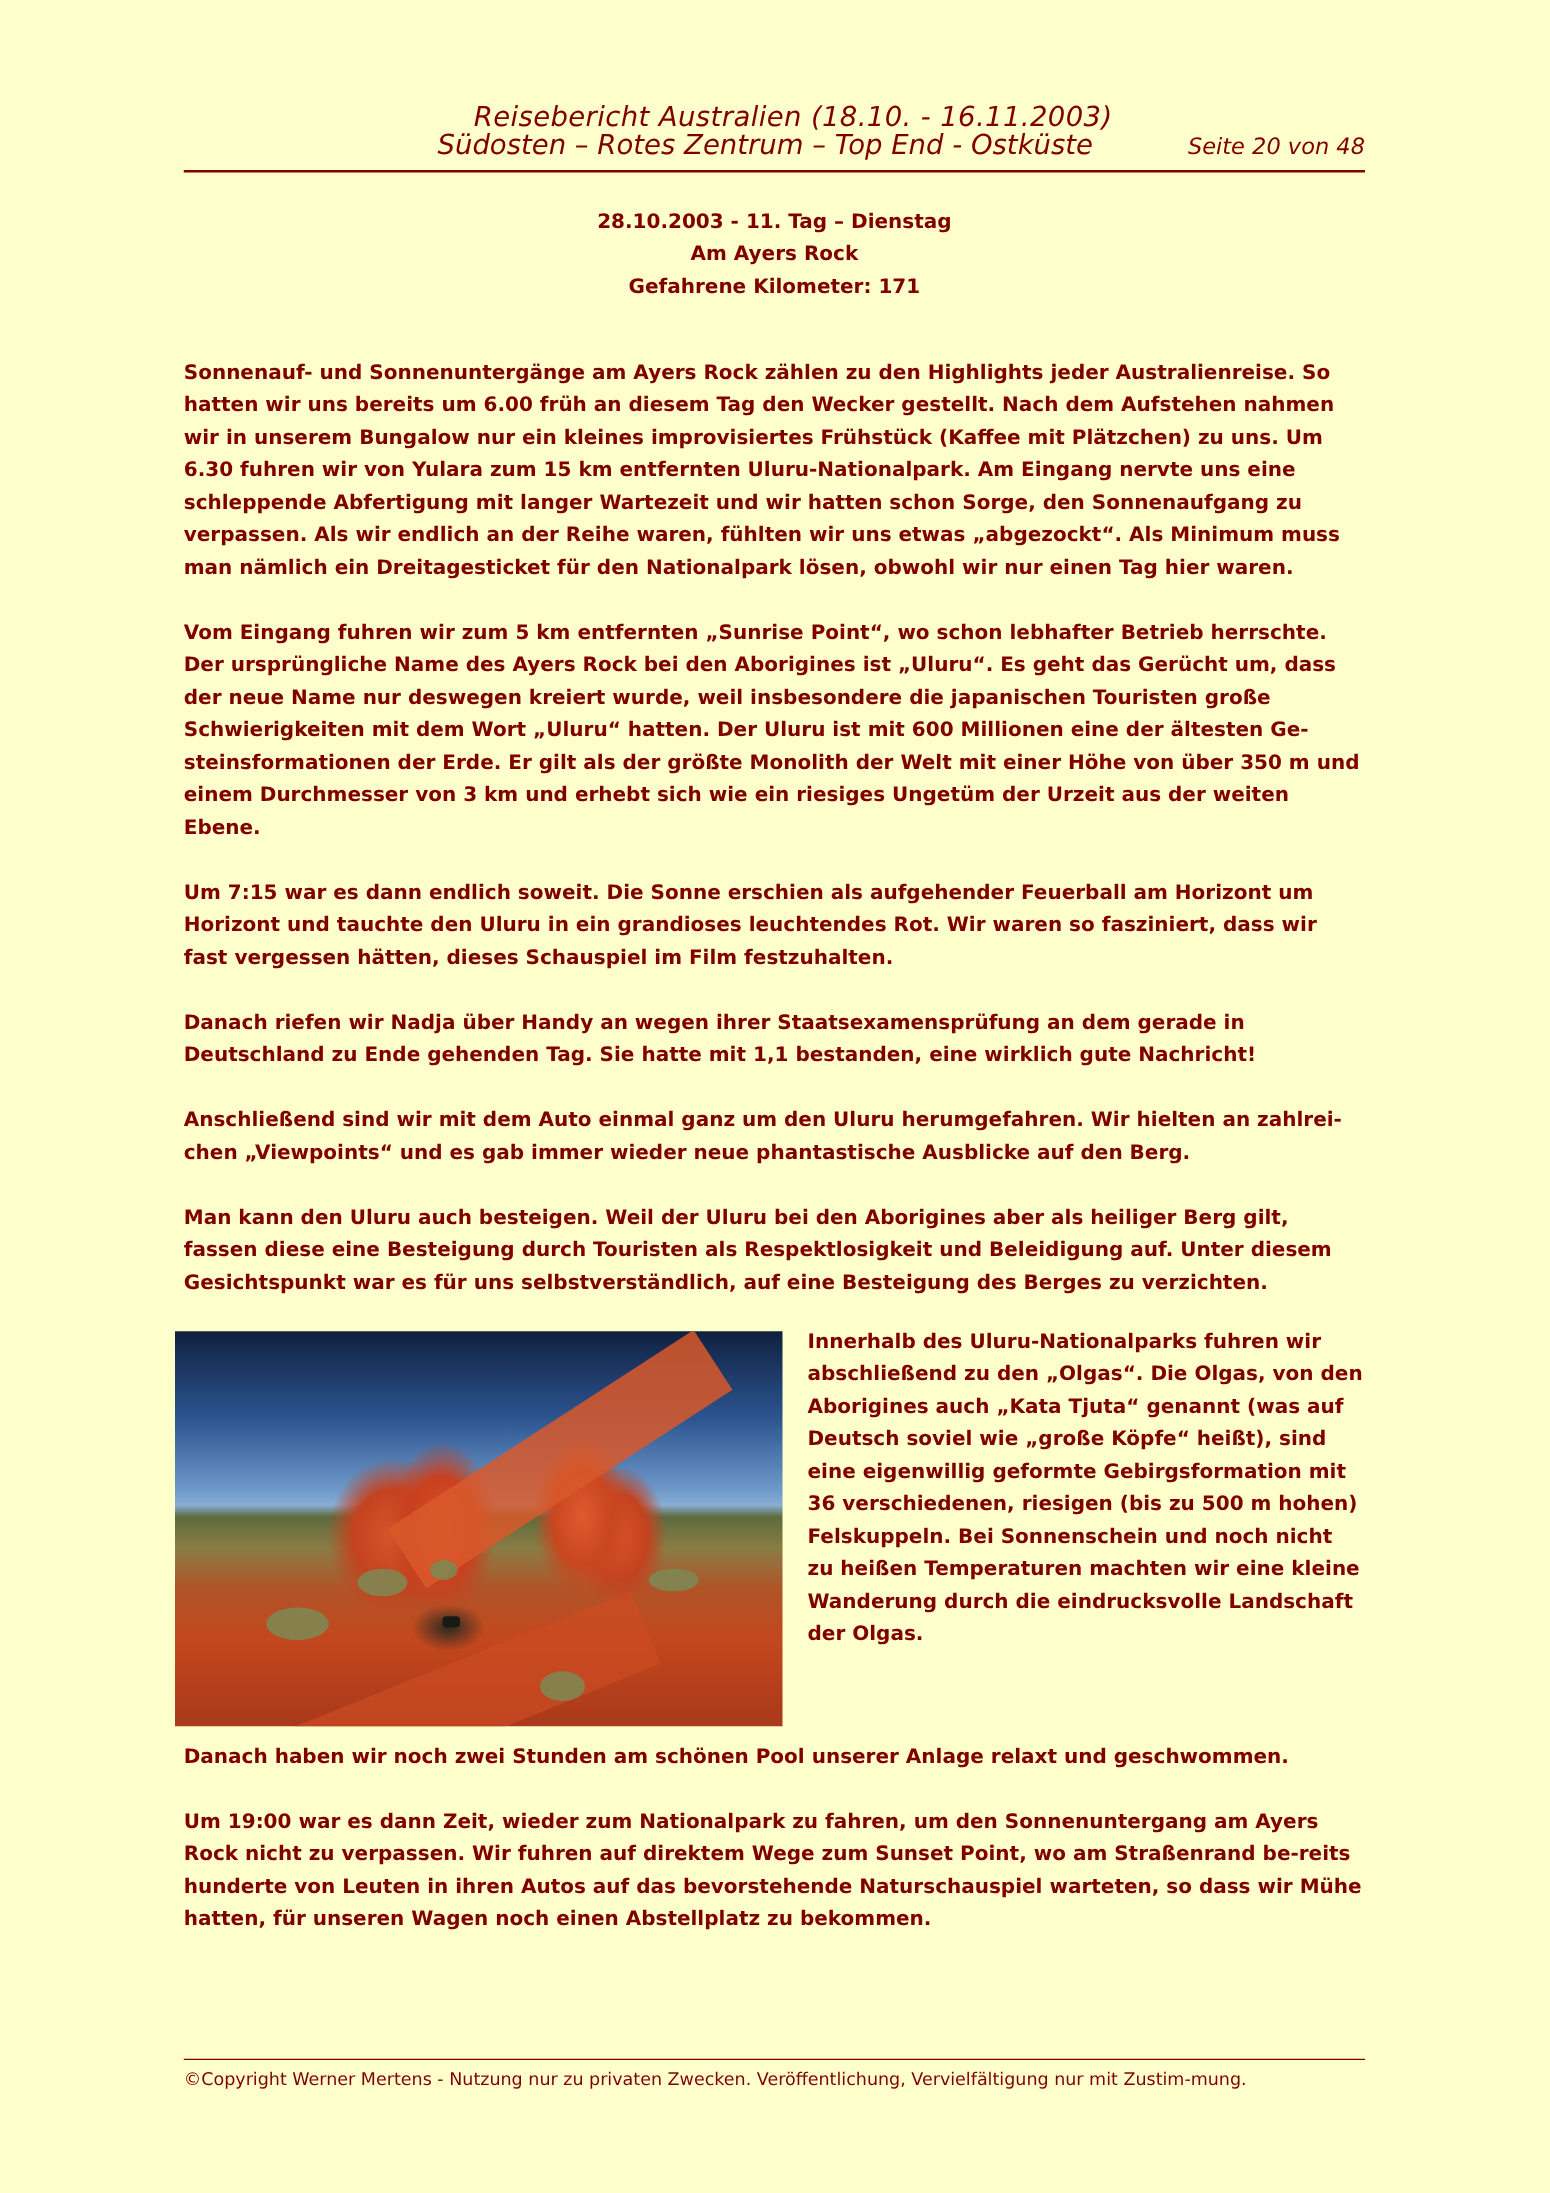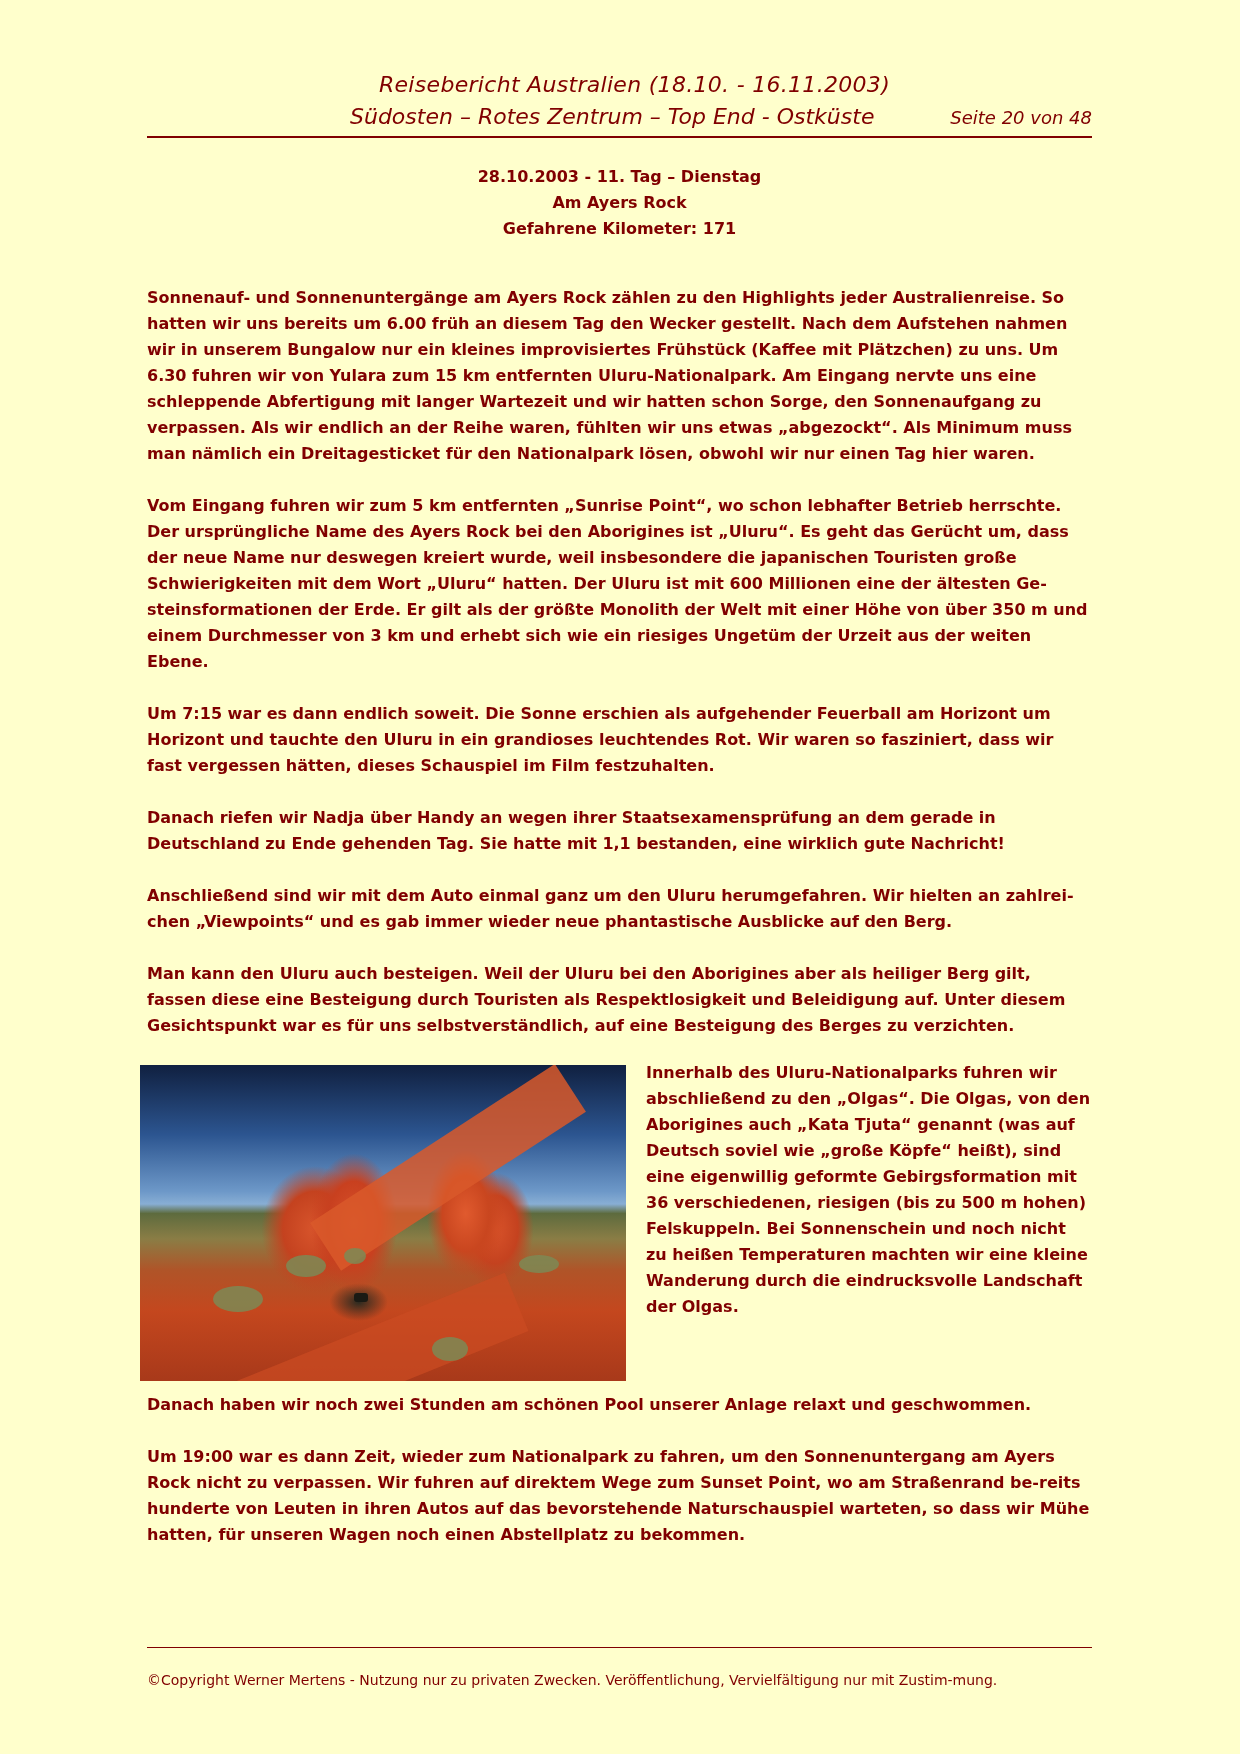--- a/index.html
+++ b/index.html
@@ -17,21 +17,21 @@
       left: 147px;
       top: 70px;
       width: 945px;
       height: 66px;
       border-bottom: 2px solid #800000;
     }
     .header-title {
       position: absolute;
       left: 0;
       width: 945px;
-      top: 2px;
+      top: 12px;
       text-align: center;
       font-style: italic;
       font-size: 22px;
       letter-spacing: 0.3px;
       white-space: nowrap;
       padding-left: 30px;
       box-sizing: border-box;
     }
     .header-subtitle {
       position: absolute;
@@ -137,21 +137,21 @@
       width: 446px;
     }
     .float-text p { margin: 0 0 36px 0; }
     .after-photo { margin-top: 0; }
     .page-footer {
       position: absolute;
       left: 147px;
       top: 1647px;
       width: 945px;
       border-top: 1px solid #800000;
-      padding-top: 20px;
+      padding-top: 4px;
       font-size: 14px;
       line-height: 25px;
     }
   </style>
 </head>
 <body>
 
 <header class="page-header">
   <div class="header-title">Reisebericht Australien (18.10.  - 16.11.2003)</div>
   <div class="header-subtitle">Südosten – Rotes Zentrum – Top End - Ostküste</div>

